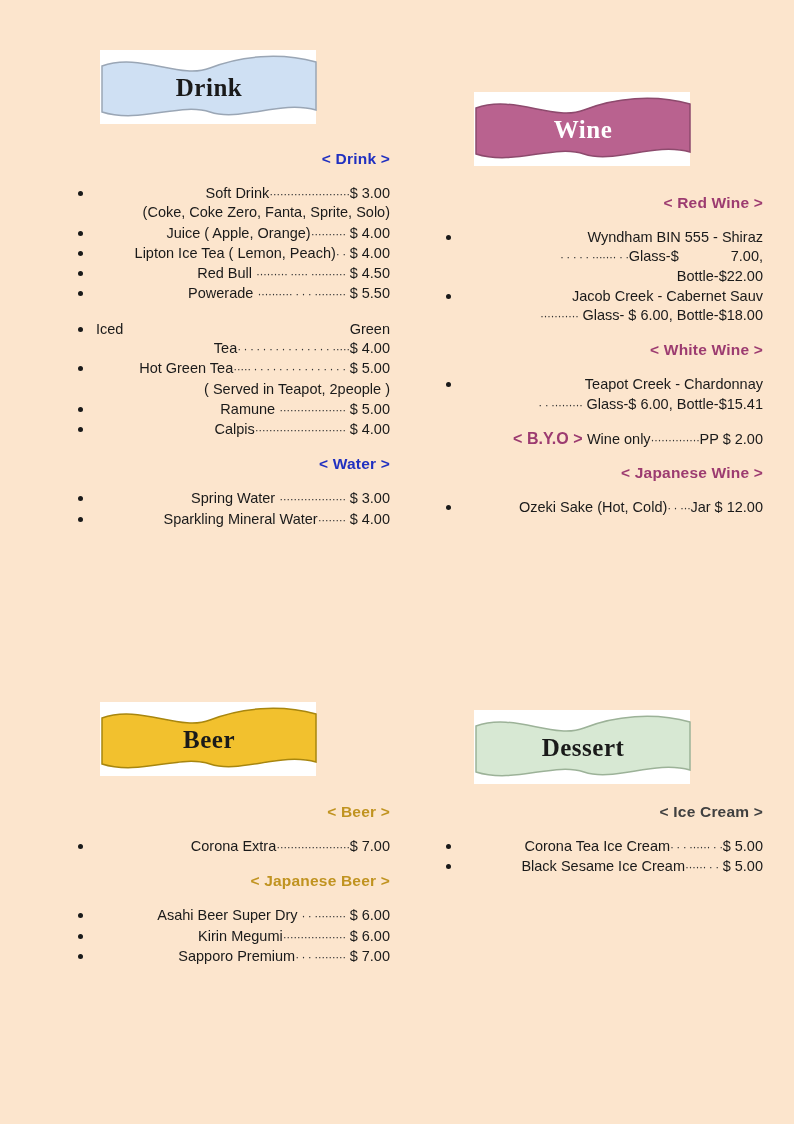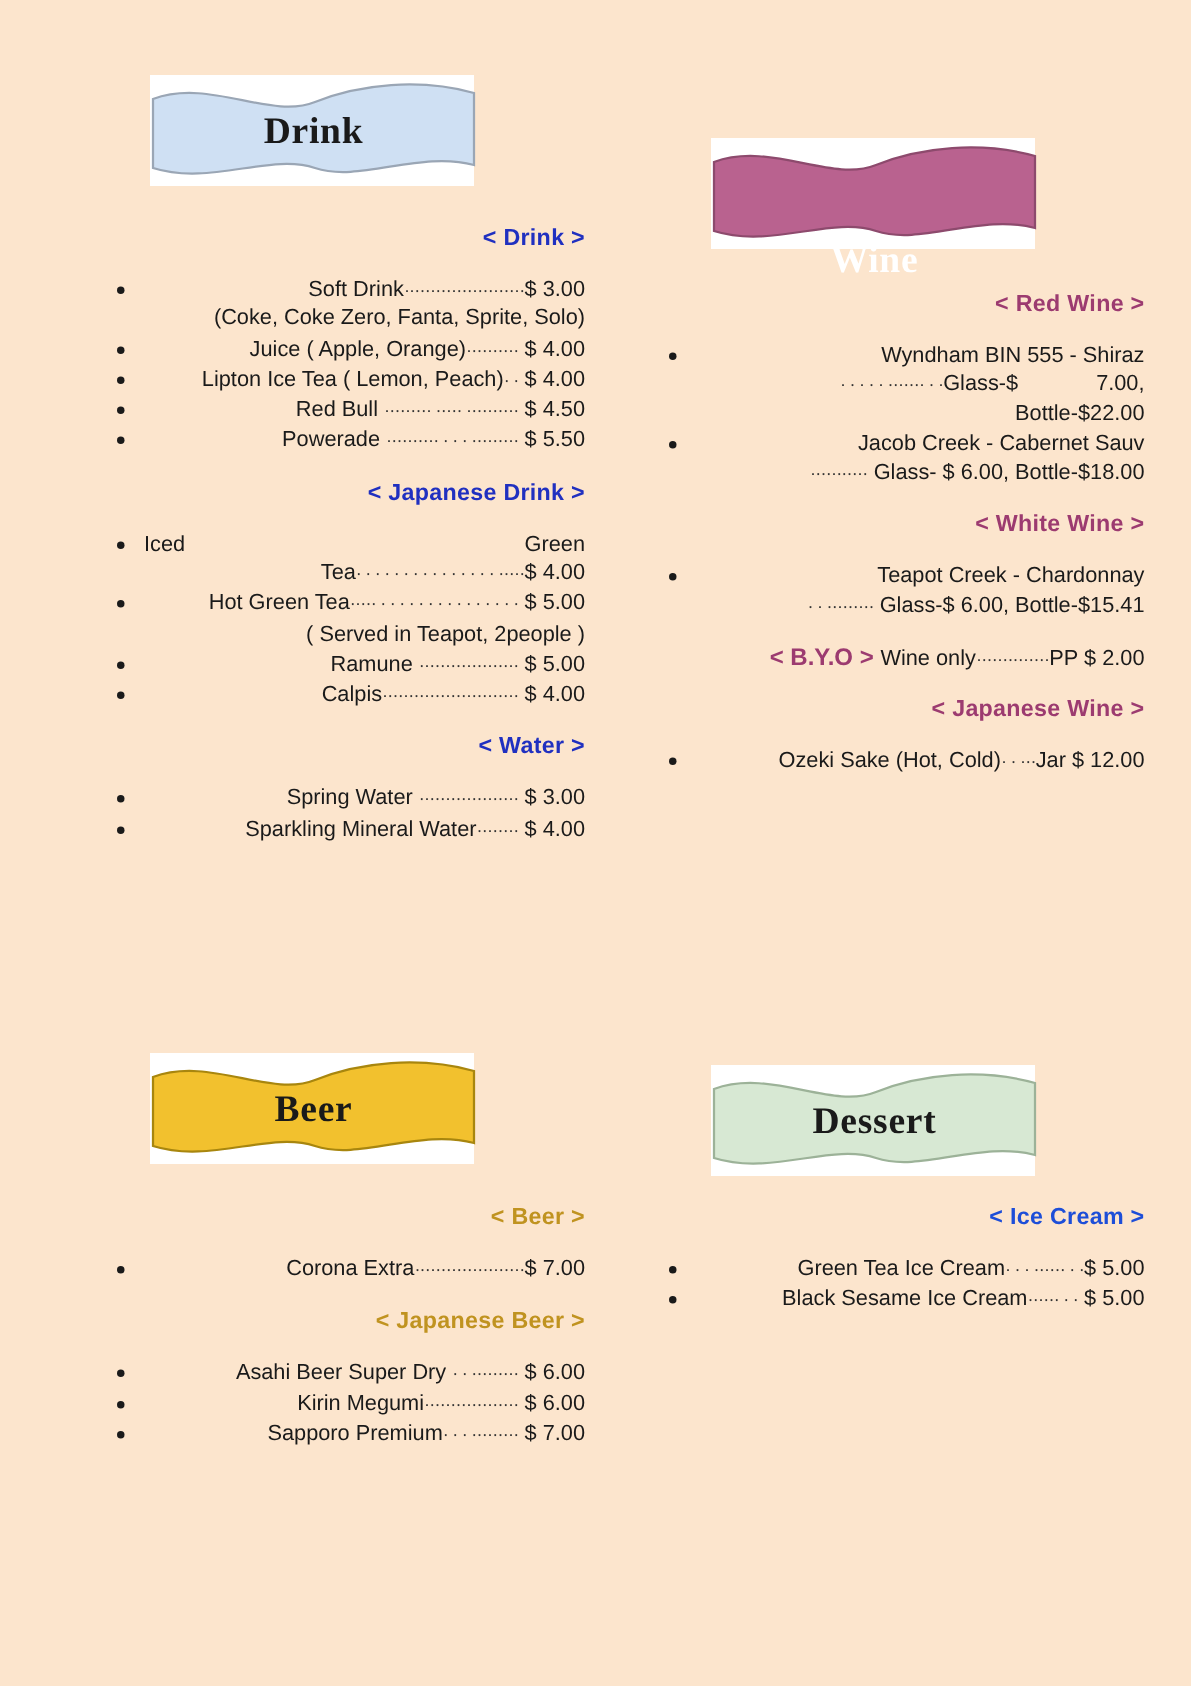--- a/index.html
+++ b/index.html
@@ -63,21 +63,21 @@
   }
   .section-head {
     font-size: 15.5px;
     font-weight: bold;
     margin: 0 0 6px 0;
     letter-spacing: 0.2px;
   }
   .head-drink   { color: #2030c0; }
   .head-wine    { color: #9c3b70; }
   .head-beer    { color: #c09320; }
-  .head-dessert { color: #1d4ed8; }
+  .head-dessert { color: #404040; }
 
   ul.items {
     list-style: none;
     margin: 16px 0 16px 0;
     padding: 0 0 0 24px;
   }
   ul.items > li {
     position: relative;
     font-size: 14.5px;
     line-height: 1.33;
@@ -134,21 +134,21 @@
       <path d="M2,16 C40,2 80,30 110,18 C140,6 180,2 216,12 L216,60 C180,50 140,72 110,62 C80,52 40,74 2,62 Z" fill="#cfe0f3" stroke="#9aa6b5" stroke-width="1.5"></path>
     </svg>
     <div class="label">Drink</div>
   </div>
 
   <div class="banner" style="left:474px; top:92px;">
     <div class="frame"></div>
     <svg width="218" height="76" viewBox="0 0 218 76">
       <path d="M2,16 C40,2 80,30 110,18 C140,6 180,2 216,12 L216,60 C180,50 140,72 110,62 C80,52 40,74 2,62 Z" fill="#b9628f" stroke="#8d4a6d" stroke-width="1.5"></path>
     </svg>
-    <div class="label" style="color:#ffffff;margin-top:44px;">Wine</div>
+    <div class="label" style="color:#ffffff;">Wine</div>
   </div>
 
   <div class="banner" style="left:100px; top:702px;">
     <div class="frame"></div>
     <svg width="218" height="76" viewBox="0 0 218 76">
       <path d="M2,16 C40,2 80,30 110,18 C140,6 180,2 216,12 L216,60 C180,50 140,72 110,62 C80,52 40,74 2,62 Z" fill="#f2c12e" stroke="#a8860e" stroke-width="1.5"></path>
     </svg>
     <div class="label">Beer</div>
   </div>
 
@@ -174,21 +174,20 @@
         <span>Lipton  Ice  Tea  (  Lemon,  Peach)</span><span class="dots">· ·</span> <span>$ 4.00</span>
       </li>
       <li class="bulleted">
         <span>Red Bull</span> <span class="dots">········· ····· ··········</span> <span>$ 4.50</span>
       </li>
       <li class="bulleted">
         <span>Powerade</span> <span class="dots">·········· · · · ·········</span> <span>$ 5.50</span>
       </li>
     </ul>
 
-    <div class="section-head head-drink">&lt; Japanese Drink &gt;</div>
     <ul class="items">
       <li class="bulleted">
         <span class="justify-row">
           <span>Iced</span>
           <span>Green</span>
         </span>
         <span>Tea</span><span class="dots">· · · · · · · · · · · · · · · ·····</span><span>$ 4.00</span>
       </li>
       <li class="bulleted">
         <span>Hot Green Tea</span><span class="dots">····· · · · · · · · · · · · · · · ·</span> <span>$ 5.00</span>
@@ -269,21 +268,21 @@
       <li class="bulleted">
         <span>Sapporo Premium</span><span class="dots">· · · ·········</span> <span>$ 7.00</span>
       </li>
     </ul>
   </div>
 
   <div class="col" style="left:418px; top:803px; width:345px;">
     <div class="section-head head-dessert">&lt; Ice Cream &gt;</div>
     <ul class="items">
       <li class="bulleted">
-        <span>Green   Tea   Ice   Cream</span><span class="dots">· · · ······ · ·</span><span>$ 5.00</span>
+        <span>Corona   Tea   Ice   Cream</span><span class="dots">· · · ······ · ·</span><span>$ 5.00</span>
       </li>
       <li class="bulleted">
         <span>Black Sesame Ice Cream</span><span class="dots">······ · ·</span> <span>$ 5.00</span>
       </li>
     </ul>
   </div>
 
 </div>
 
 </body></html>

